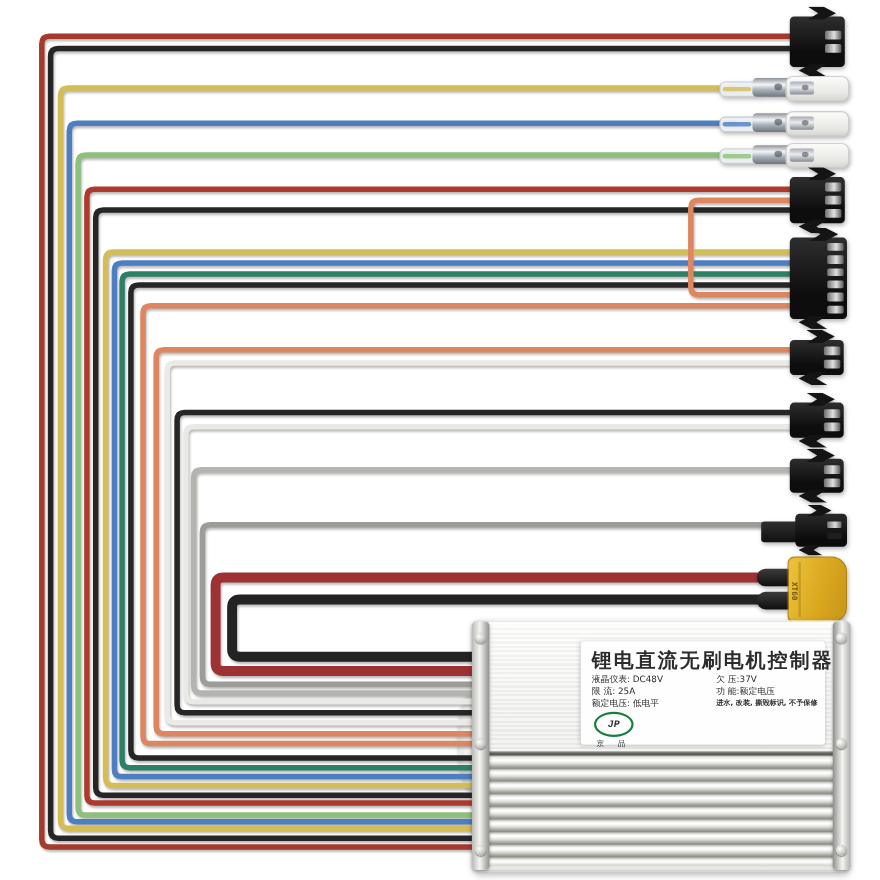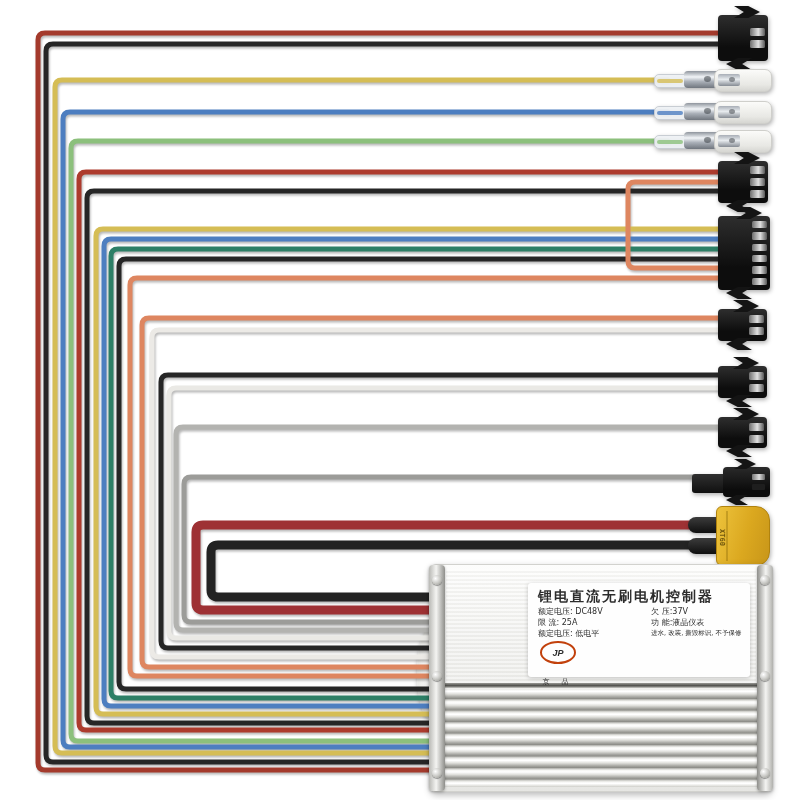--- a/index.html
+++ b/index.html
@@ -25,31 +25,31 @@
   .flange{position:absolute;top:1px;bottom:1px;width:16px;border-radius:4px;
           background:linear-gradient(90deg,#b9b9b5,#f4f4f2 45%,#8f8f8b);
           box-shadow:0 1px 3px rgba(0,0,0,.3);}
   .flange.left{left:-1px;} .flange.right{right:-1px;background:linear-gradient(90deg,#8f8f8b,#f4f4f2 55%,#b0b0ac);}
   .screw{position:absolute;left:3px;width:10px;height:10px;border-radius:50%;
          background:radial-gradient(circle at 35% 35%,#ffffff,#c5c5c1 55%,#84847f);
          box-shadow:0 1px 1px rgba(0,0,0,.4);}
   .label{position:absolute;left:98px;top:19px;width:222px;height:94px;background:#fefefe;
          border-radius:3px;box-shadow:0 1px 4px rgba(0,0,0,.22);padding:5px 10px 4px 10px;
          box-sizing:border-box;color:#2c2c2c;}
-  .label-title{font-size:14px;font-weight:600;letter-spacing:2px;
+  .label-title{text-align:center;font-size:18px;font-weight:600;letter-spacing:2px;
          font-family:"DejaVu Serif",serif;white-space:nowrap;}
   .spec-row{display:flex;font-size:8px;line-height:11px;white-space:nowrap;}
   .spec-row .l{width:56%;} .spec-row .r{width:44%;}
-  .spec-row .warn{font-size:6.5px;font-weight:normal;letter-spacing:0;}
+  .spec-row .warn{font-size:6.5px;font-weight:bold;letter-spacing:0;}
   .label-bottom{display:flex;align-items:flex-start;margin-top:2px;gap:8px;}
   .logo-wrap{width:40px;text-align:center;}
-  .logo-oval{width:32px;height:19px;margin:0 auto;border:2px solid #c2410c;border-radius:50%;
+  .logo-oval{width:32px;height:19px;margin:0 auto;border:2px solid #15803d;border-radius:50%;
          display:flex;align-items:center;justify-content:center;font-size:9px;font-weight:bold;
-         font-style:italic;font-family:Liberation Sans, sans-serif;}
-  .logo-sub{font-size:7px;letter-spacing:5px;margin-top:13px;}
+         font-style:italic;font-family:Liberation Mono, monospace;}
+  .logo-sub{font-size:7px;letter-spacing:5px;margin-top:1px;}
   .barcode-wrap{flex:1;}
   .barcode{height:15px;width:150px;
          background:repeating-linear-gradient(90deg,#151515 0 2px,#fff 2px 3px,#151515 3px 6px,
             #fff 6px 8px,#151515 8px 9px,#fff 9px 12px,#151515 12px 14px,#fff 14px 17px);}
   .barcode-text{font-size:8px;letter-spacing:.4px;font-family:"DejaVu Sans Mono",monospace;color:#222;}
 </style>
 </head>
 <body>
 
 <div class="scene">
@@ -198,26 +198,26 @@
     </div>
     <div class="flange right">
       <div class="screw" style="top:10px"></div>
       <div class="screw" style="top:106px"></div>
       <div class="screw" style="top:203px"></div>
     </div>
 
     <div class="label">
       <div class="label-title">锂电直流无刷电机控制器</div>
       <div class="spec-row">
-        <span class="l">额定电压: DC48V</span>
+        <span class="l">液晶仪表: DC48V</span>
         <span class="r">欠    压:37V</span>
       </div>
       <div class="spec-row">
         <span class="l">限    流: 25A</span>
-        <span class="r">功    能:液晶仪表</span>
+        <span class="r">功    能:额定电压</span>
       </div>
       <div class="spec-row">
         <span class="l">额定电压: 低电平</span>
         <span class="r warn">进水, 改装, 撕毁标识, 不予保修</span>
       </div>
       <div class="label-bottom">
         <div class="logo-wrap">
           <div class="logo-oval">JP</div>
           <div class="logo-sub">京 品</div>
         </div>

